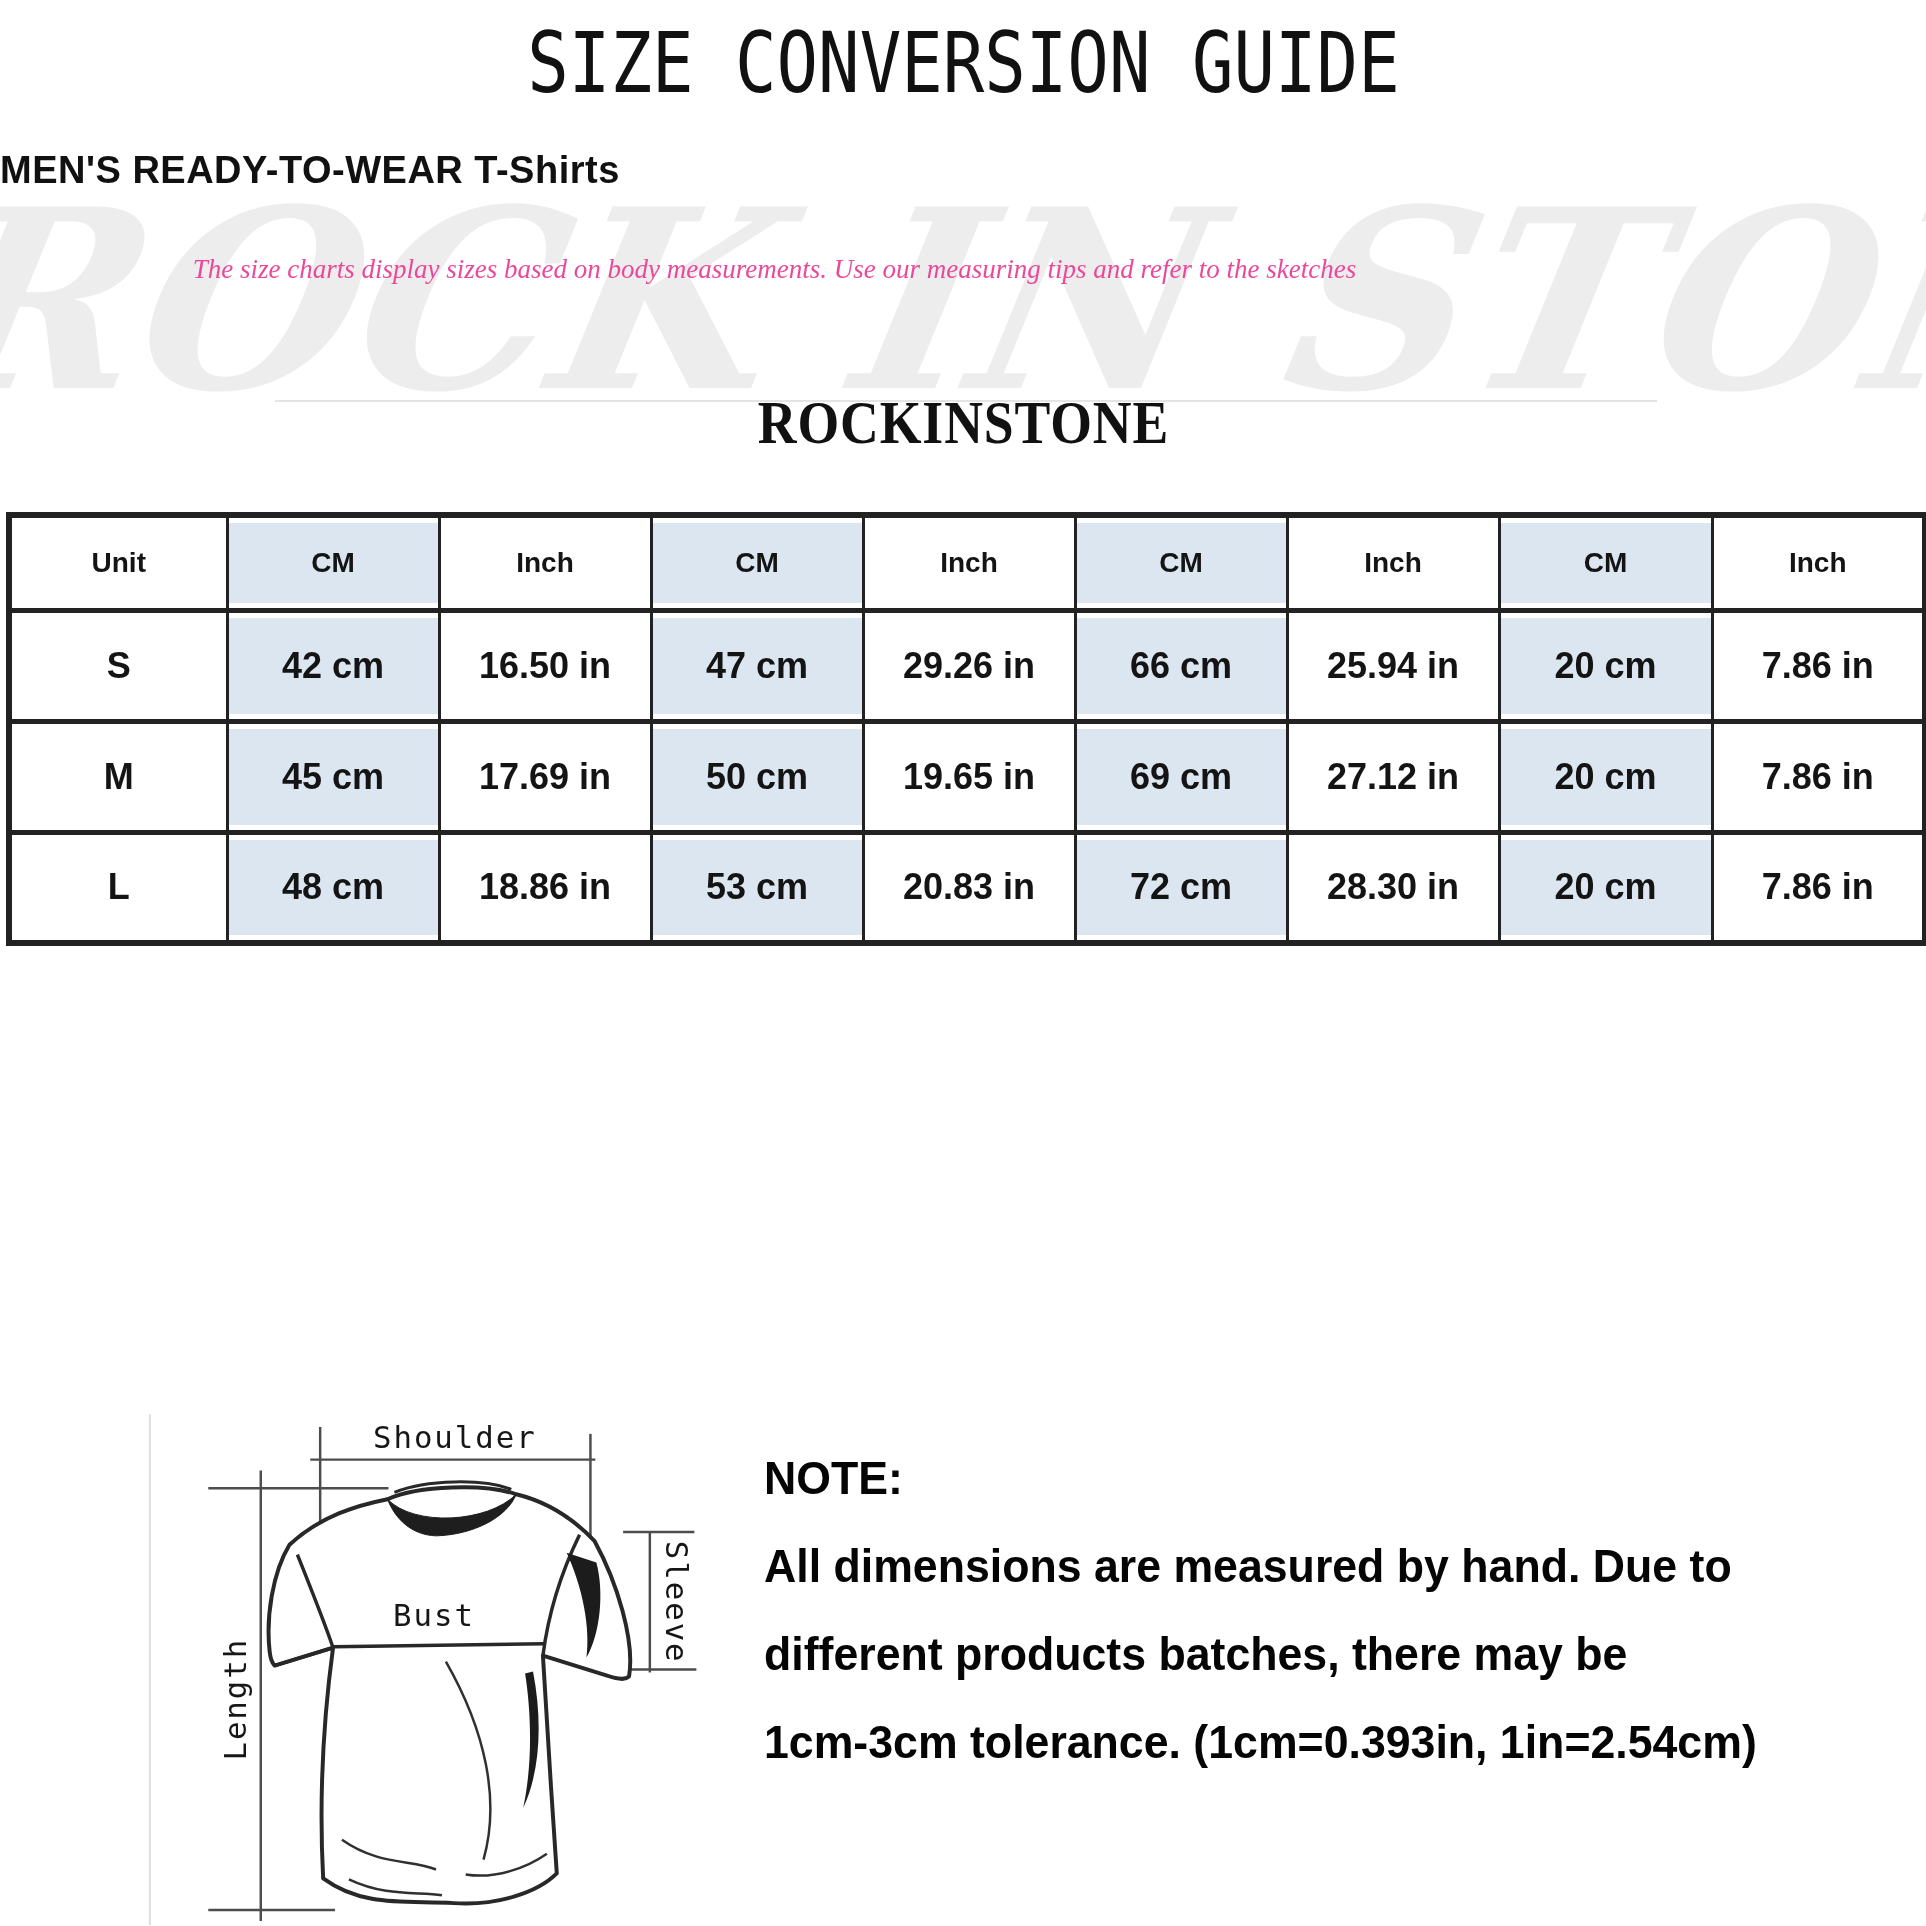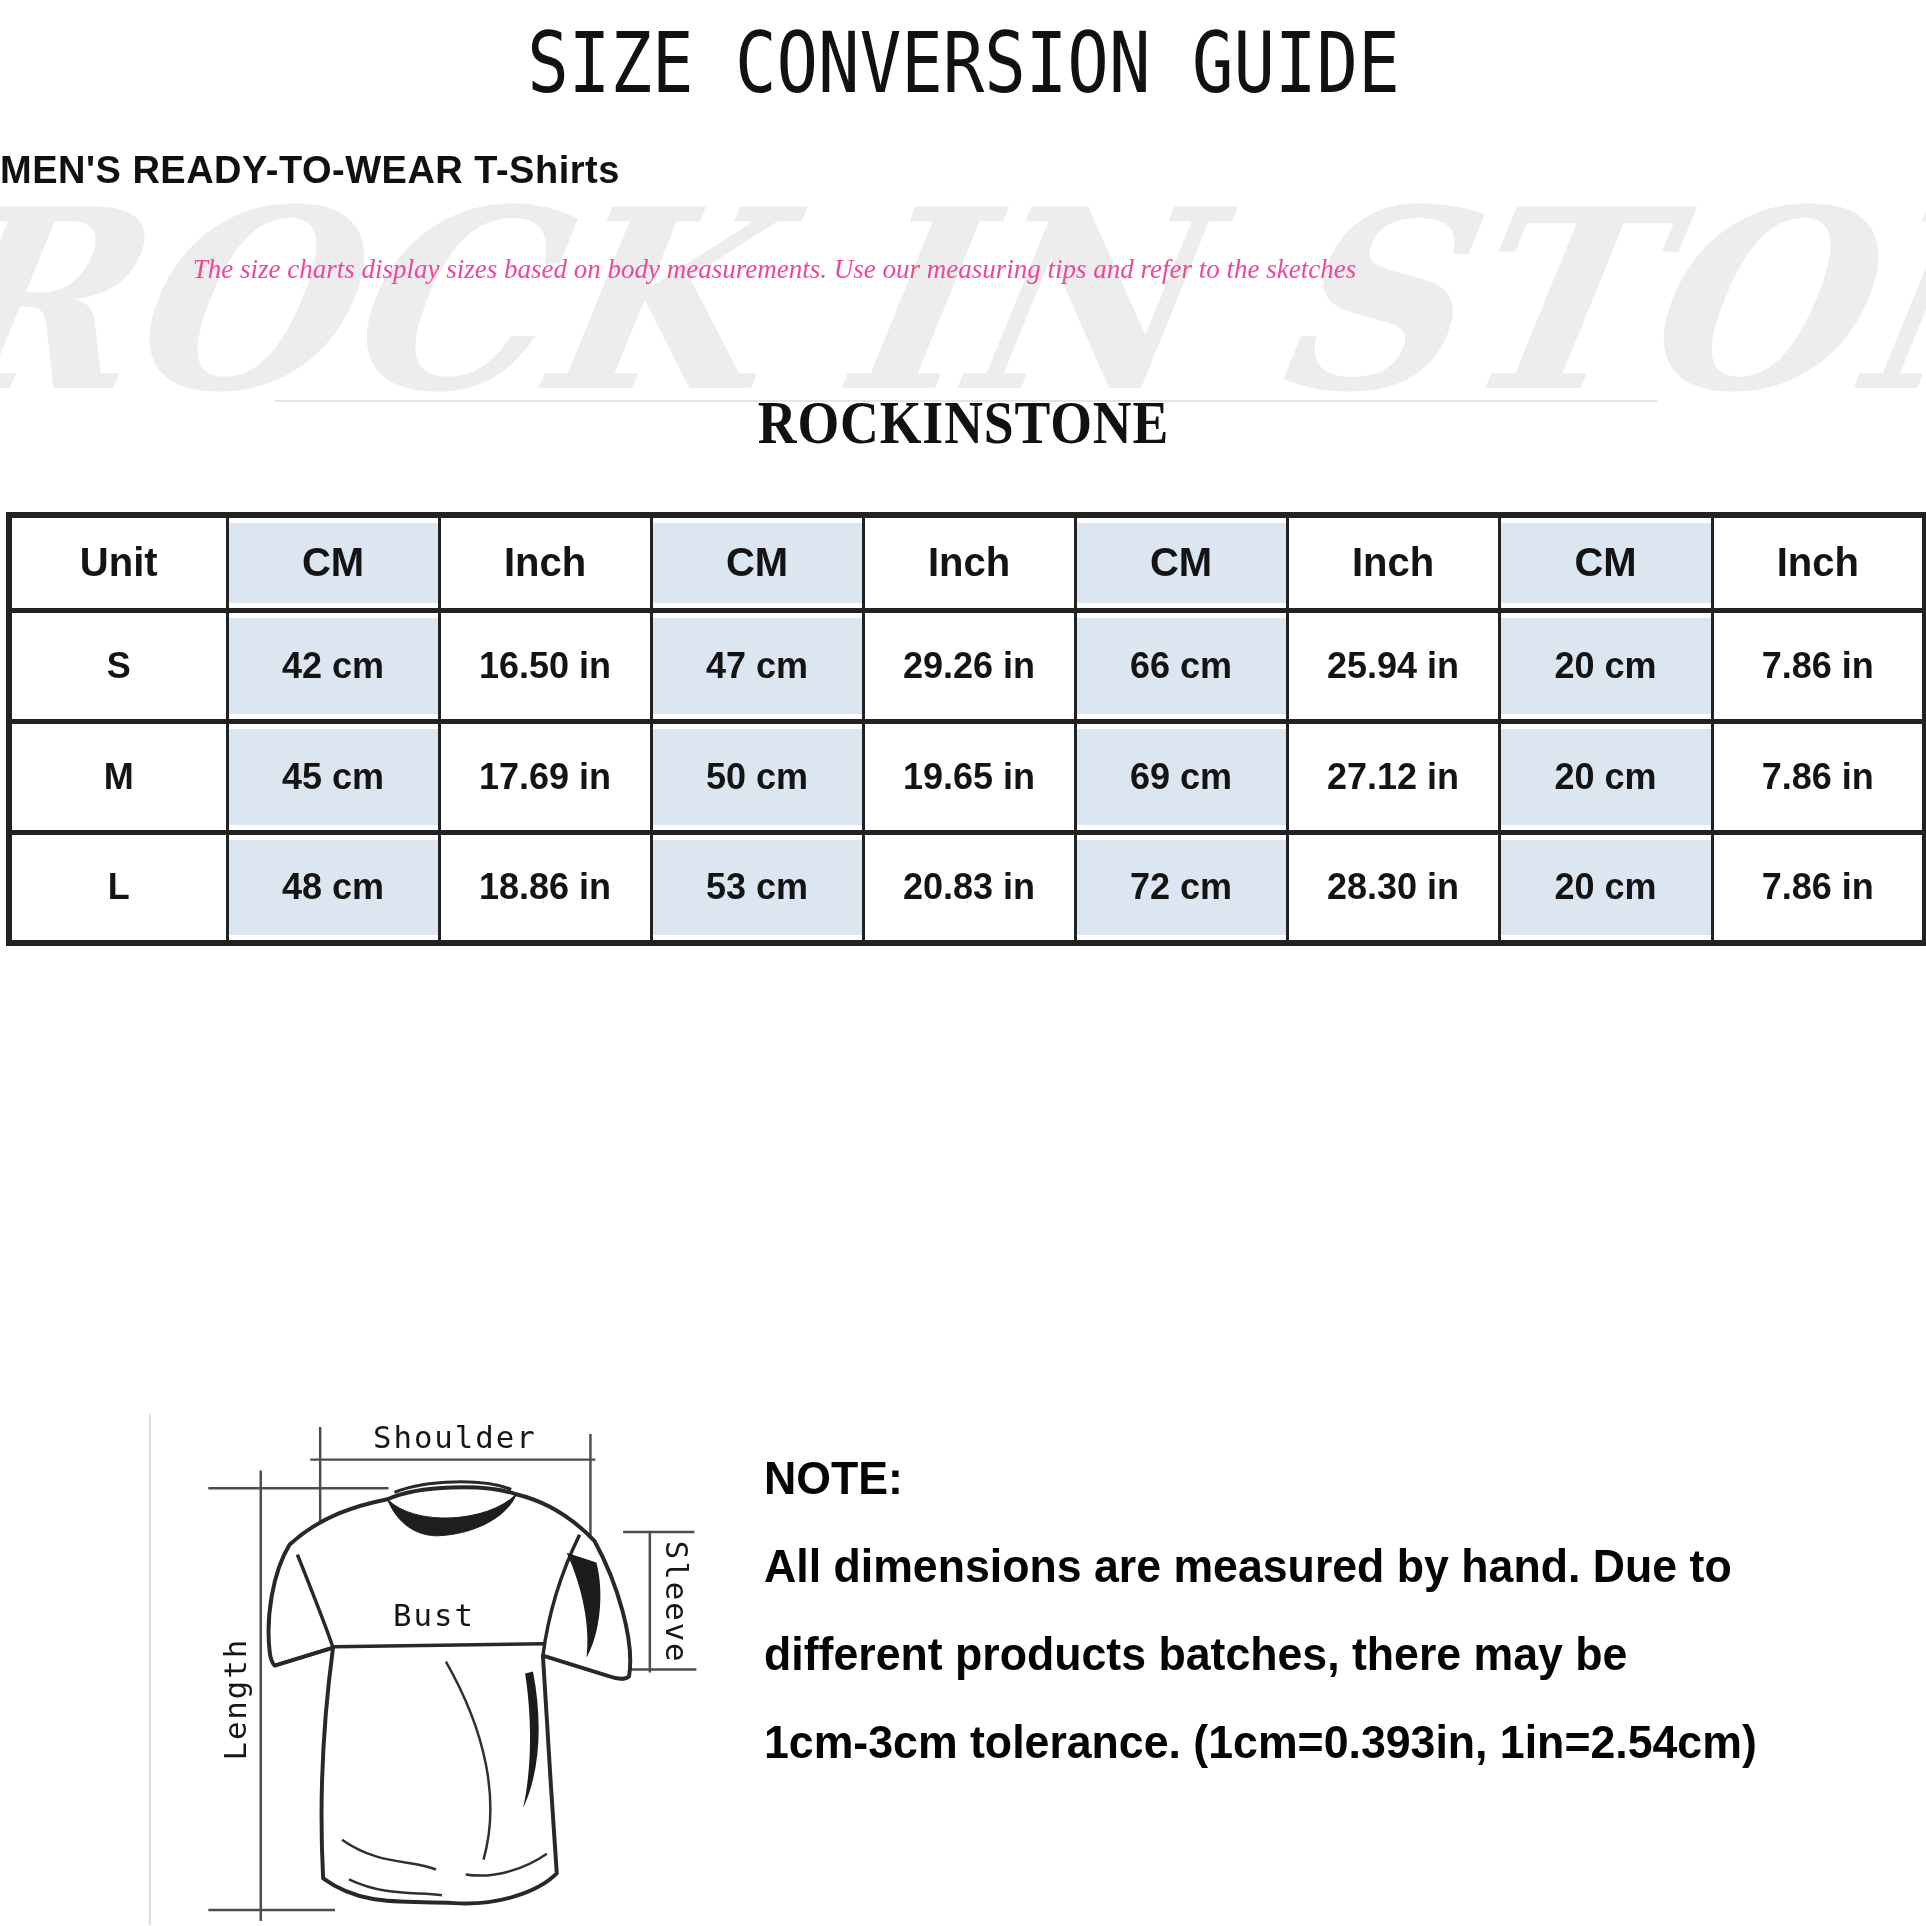--- a/index.html
+++ b/index.html
@@ -50,21 +50,21 @@
     border:6px solid #222222;
   }
   .size-table td{
     border:3px solid #222222;border-top-width:5px;border-bottom-width:5px;
     vertical-align:middle;padding:0;
   }
   .size-table tr.group{height:111px;}
   .size-table tr.unit{height:95px;}
   .size-table tr.data{height:111px;}
   .size-table tr.group td{font-size:39px;}
-  .size-table tr.unit td{font-size:40px;}
+  .size-table tr.unit td{font-size:28px;}
   .size-table tr.data td{font-size:36px;}
   .size-table td.blue{
     background:#dce6f1;
     box-shadow:inset 0 5px 0 0 #ffffff, inset 0 -5px 0 0 #ffffff;
   }
   
   .note{
     top:1434px;left:764px;width:1178px;
     font-weight:bold;font-size:47px;line-height:88px;color:#050505;
     transform:scaleX(0.95);transform-origin:left top;

